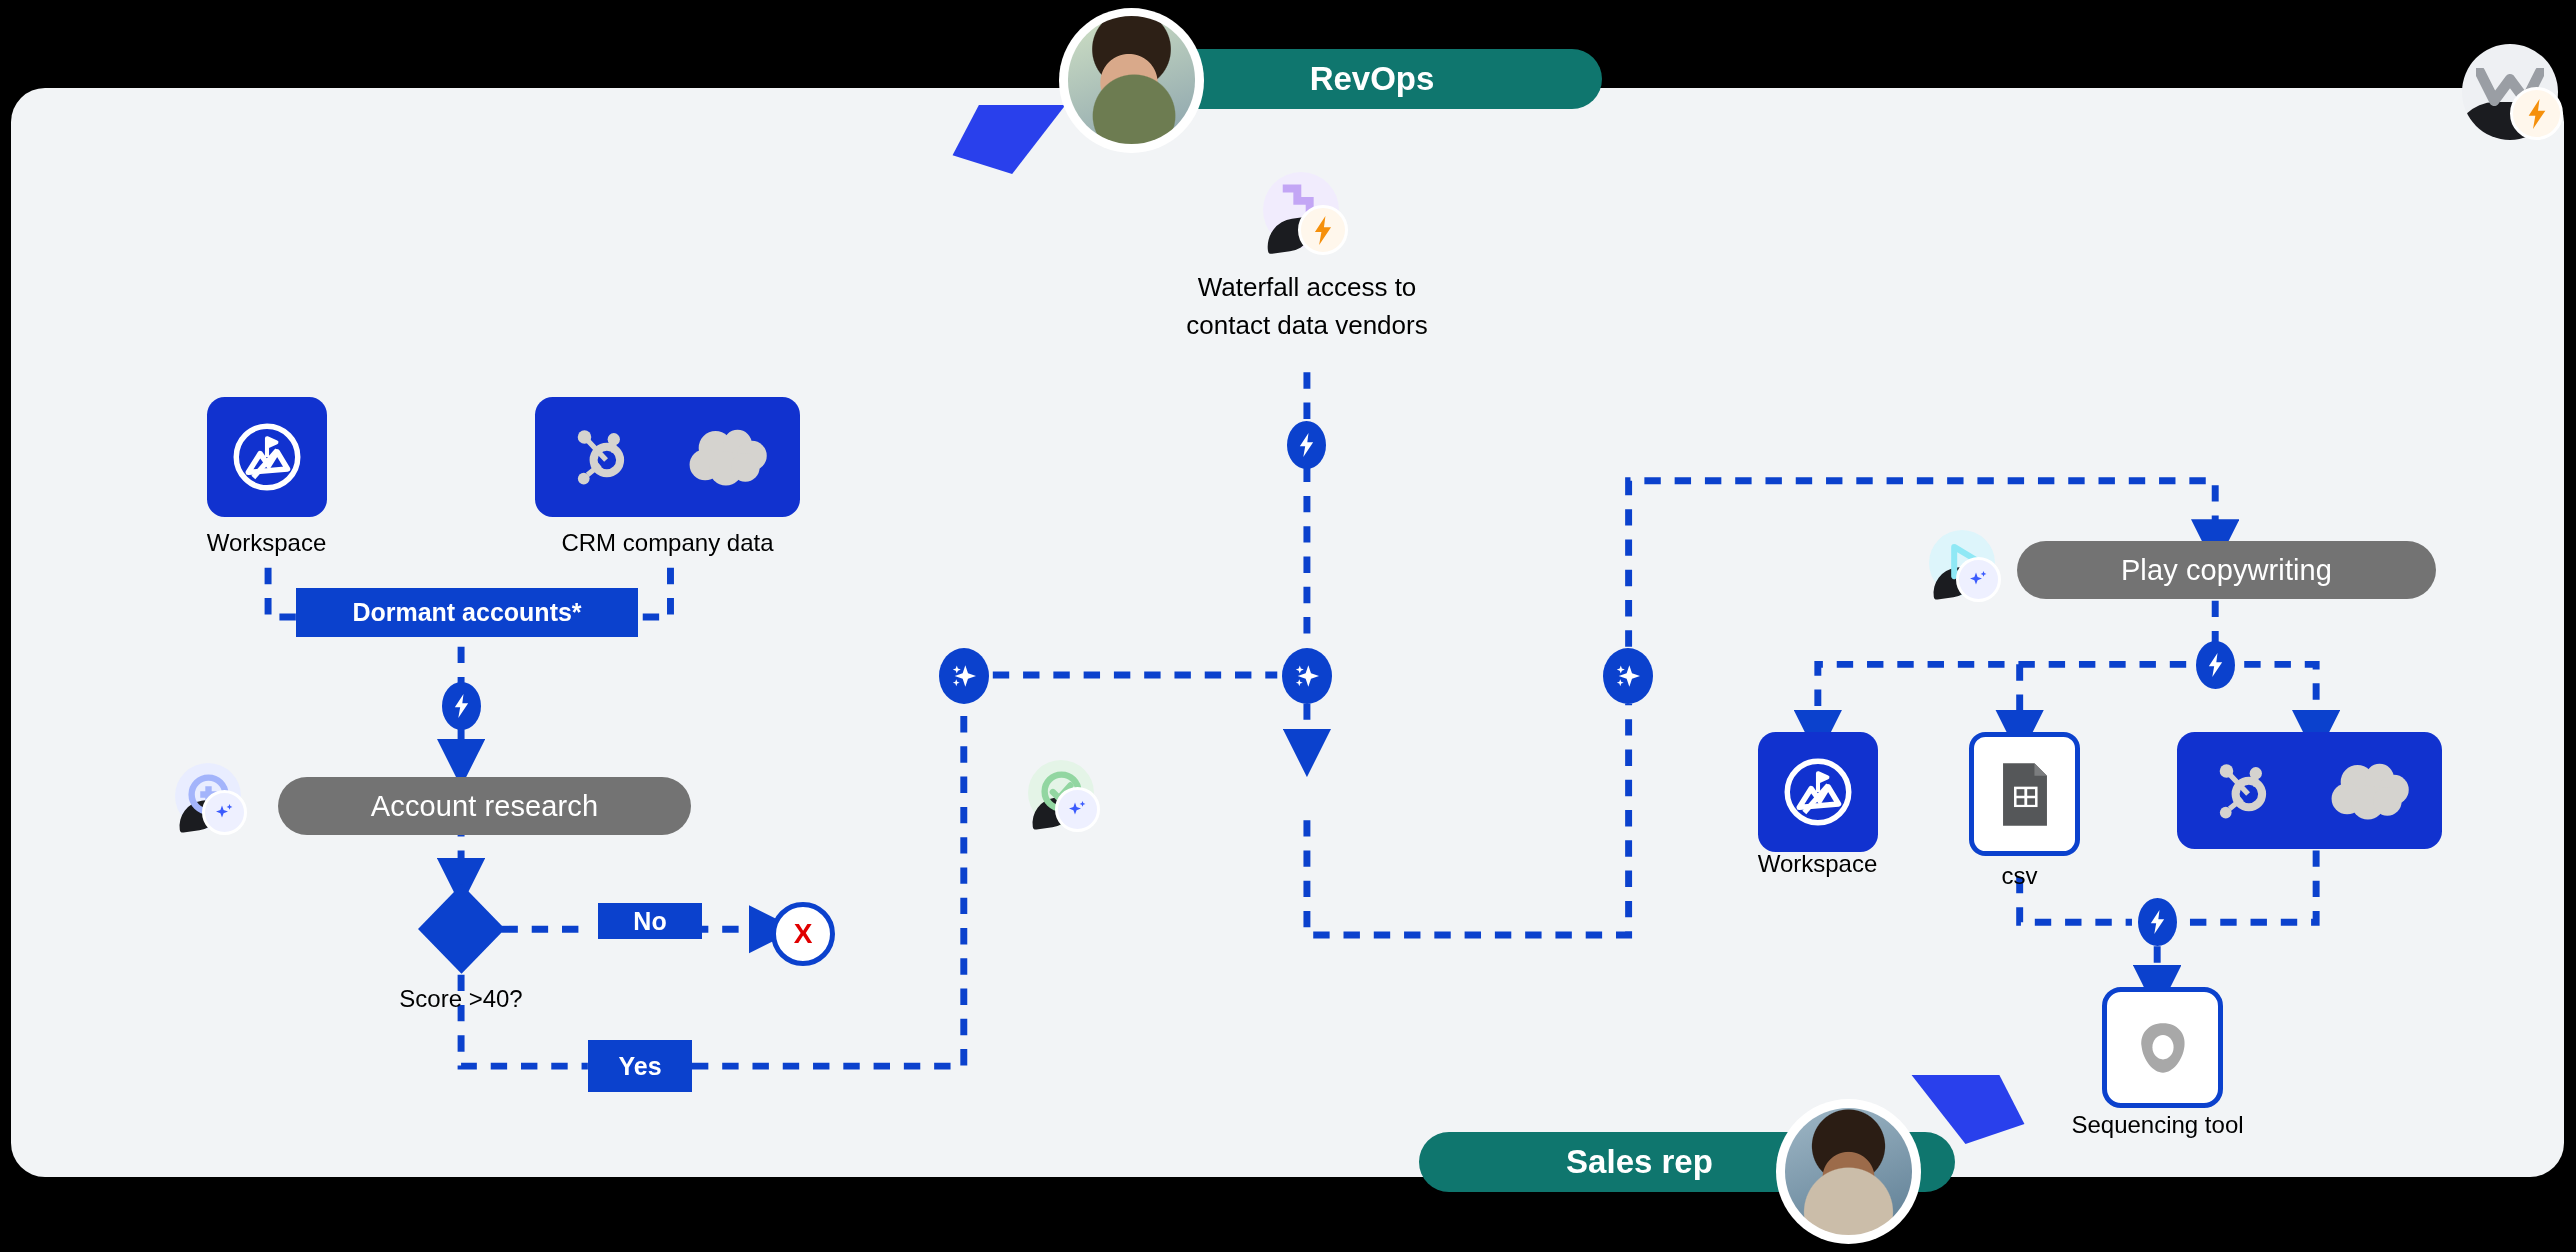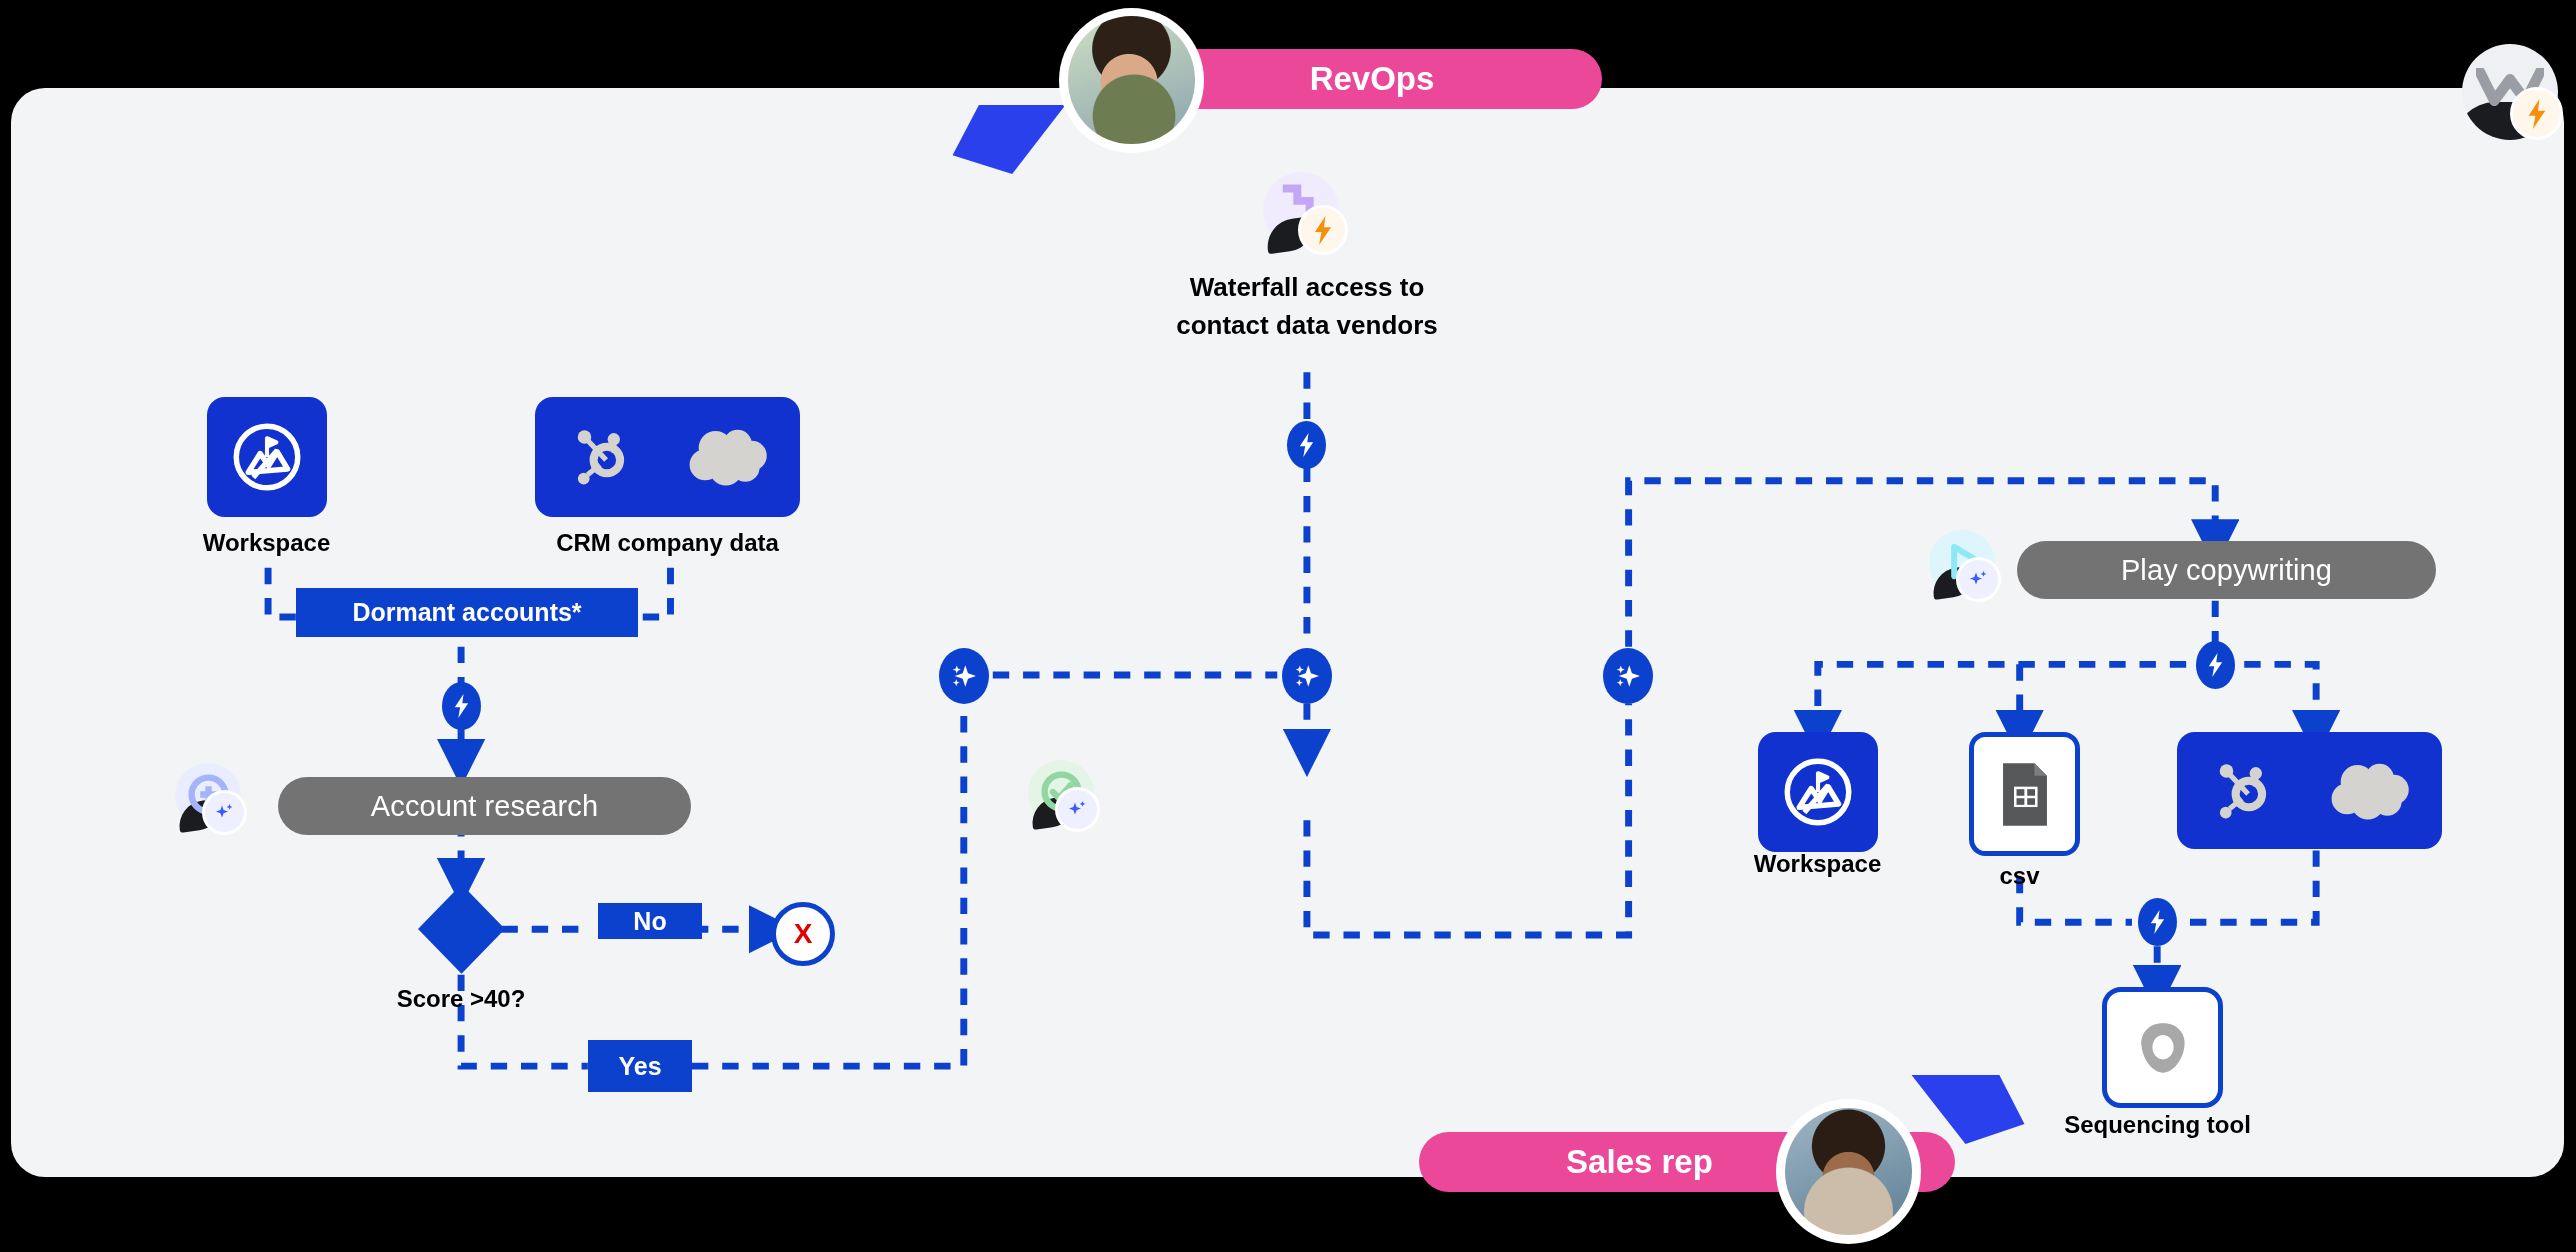--- a/index.html
+++ b/index.html
@@ -8,24 +8,24 @@
   #canvas{position:absolute;left:11.4px;top:88px;width:2553px;height:1089px;background:#f2f4f6;border-radius:34px;}
   #wires{position:absolute;left:0;top:0;width:2576px;height:1253px;pointer-events:none;}
   .node{position:absolute;}
   
   .pill{position:absolute;display:flex;align-items:center;justify-content:center;background:#737373;color:#fff;border-radius:630px;font-size:29px;font-weight:400;letter-spacing:0.1px;white-space:nowrap;}
   
   .bluebox{position:absolute;display:flex;align-items:center;justify-content:center;background:#0b41cd;color:#fff;font-weight:700;font-size:25px;white-space:nowrap;}
   
   .tile{position:absolute;background:#1132cf;border-radius:17.7px;display:flex;align-items:center;justify-content:center;}
   .tile.white{background:#fff;border:5.7px solid #0b41cd;}
-  .caption{position:absolute;text-align:center;font-size:24px;font-weight:700;color:#000;white-space:nowrap;}
+  .caption{position:absolute;text-align:center;font-size:24px;font-weight:400;color:#000;white-space:nowrap;}
   
   .persona{position:absolute;display:flex;align-items:center;}
-  .persona .label{background:#ec4899;color:#fff;border-radius:630px;font-size:33px;font-weight:700;display:flex;align-items:center;justify-content:center;}
+  .persona .label{background:#0f766e;color:#fff;border-radius:630px;font-size:33px;font-weight:700;display:flex;align-items:center;justify-content:center;}
   .avatar{position:absolute;border-radius:50%;background:#fff;display:flex;align-items:center;justify-content:center;overflow:hidden;}
   .avatar .inner{border-radius:50%;overflow:hidden;width:100%;height:100%;}
   
   .aiicon{position:absolute;width:68px;height:68px;}
   .aiicon .disc{position:absolute;left:0;top:0;width:66px;height:66px;border-radius:50%;}
   .aiicon .leaf{position:absolute;left:2.5px;top:38px;width:45px;height:29px;background:#1b1c20;border-radius:29px 3.8px 29px 3.8px;transform:rotate(-8deg);}
   .aiicon .badge{position:absolute;right:-3.8px;bottom:-3.8px;width:39px;height:39px;border-radius:50%;background:#eef0ff;border:3.2px solid #fff;display:flex;align-items:center;justify-content:center;}
   .aiicon .badge.orange{background:#fff7ec;}
   .wlogo{position:absolute;width:68px;height:68px;}
   .terminator{position:absolute;width:54px;height:54px;border-radius:50%;background:#fff;border:5.7px solid #0b41cd;display:flex;align-items:center;justify-content:center;color:#e00000;font-size:28px;font-weight:700;}

